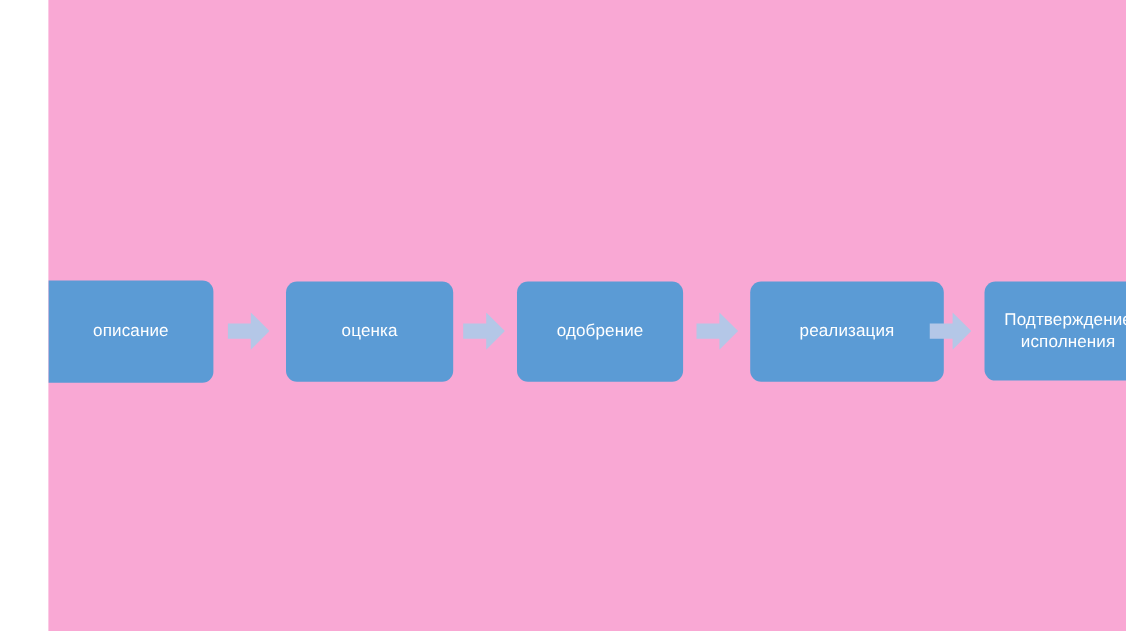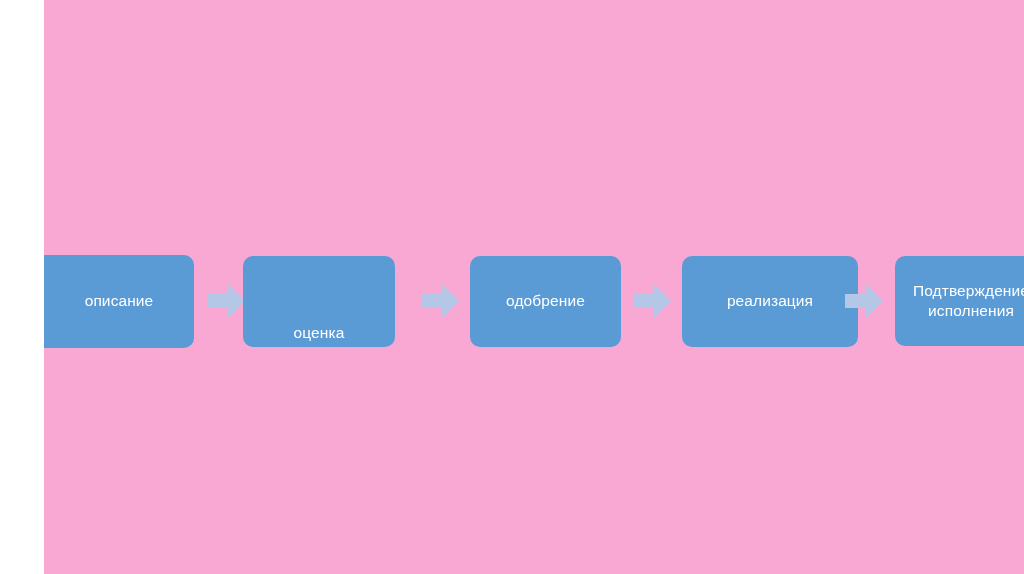--- a/index.html
+++ b/index.html
@@ -54,21 +54,21 @@
   }
   .arrow svg {
     display: block;
     width: 100%;
     height: 100%;
   }
 
   
   .box-1 { left: 0px;   top: 255px; width: 150px; height: 93px;
            border-top-left-radius: 0; border-bottom-left-radius: 0; }
-  .box-2 { left: 199px; top: 256px; width: 152px; height: 91px; align-items: flex-end; }
+  .box-2 { left: 216px; top: 256px; width: 152px; height: 91px; }
   .box-3 { left: 426px; top: 256px; width: 151px; height: 91px; justify-content: flex-end; }
   .box-4 { left: 638px; top: 256px; width: 176px; height: 91px; }
   .box-5 { left: 851px; top: 256px; width: 152px; height: 90px; }
 
   
   .arrow-1 { left: 163px; top: 284px; width: 38px;  height: 34px; }
   .arrow-2 { left: 377px; top: 284px; width: 38px;  height: 34px; }
   .arrow-3 { left: 589px; top: 284px; width: 38px;  height: 34px; }
   .arrow-4 { left: 801px; top: 284px; width: 38px;  height: 34px; }
 </style>

